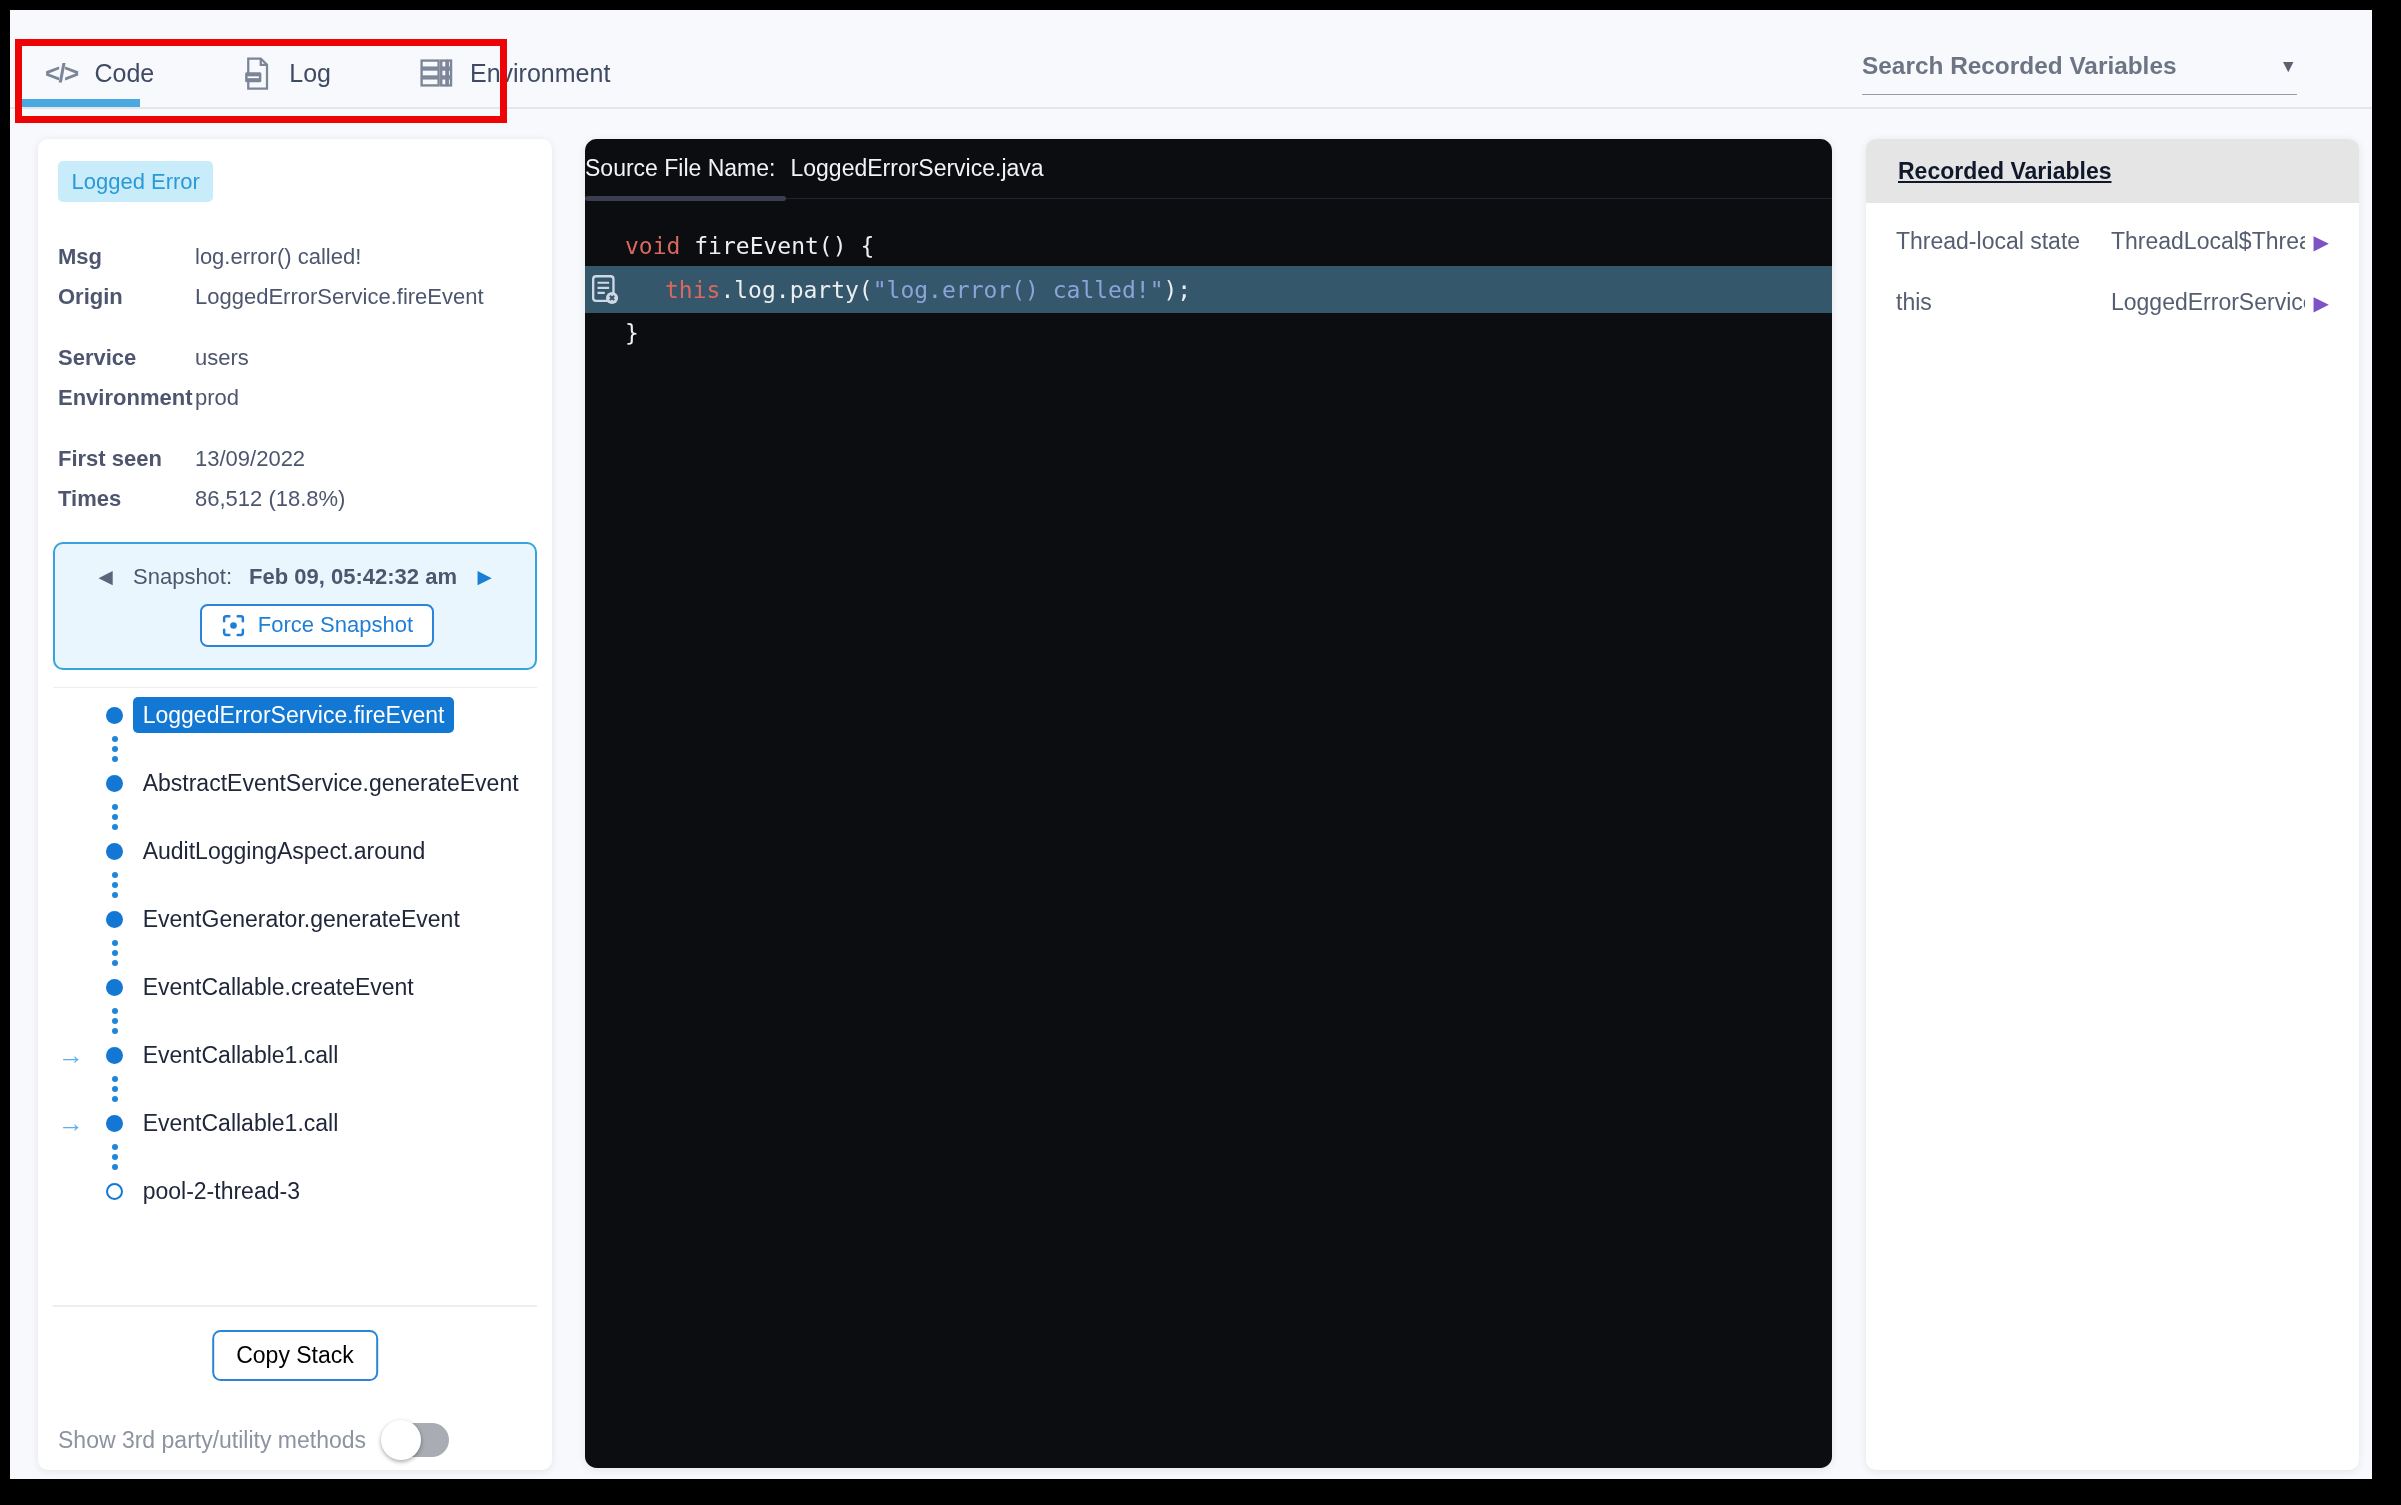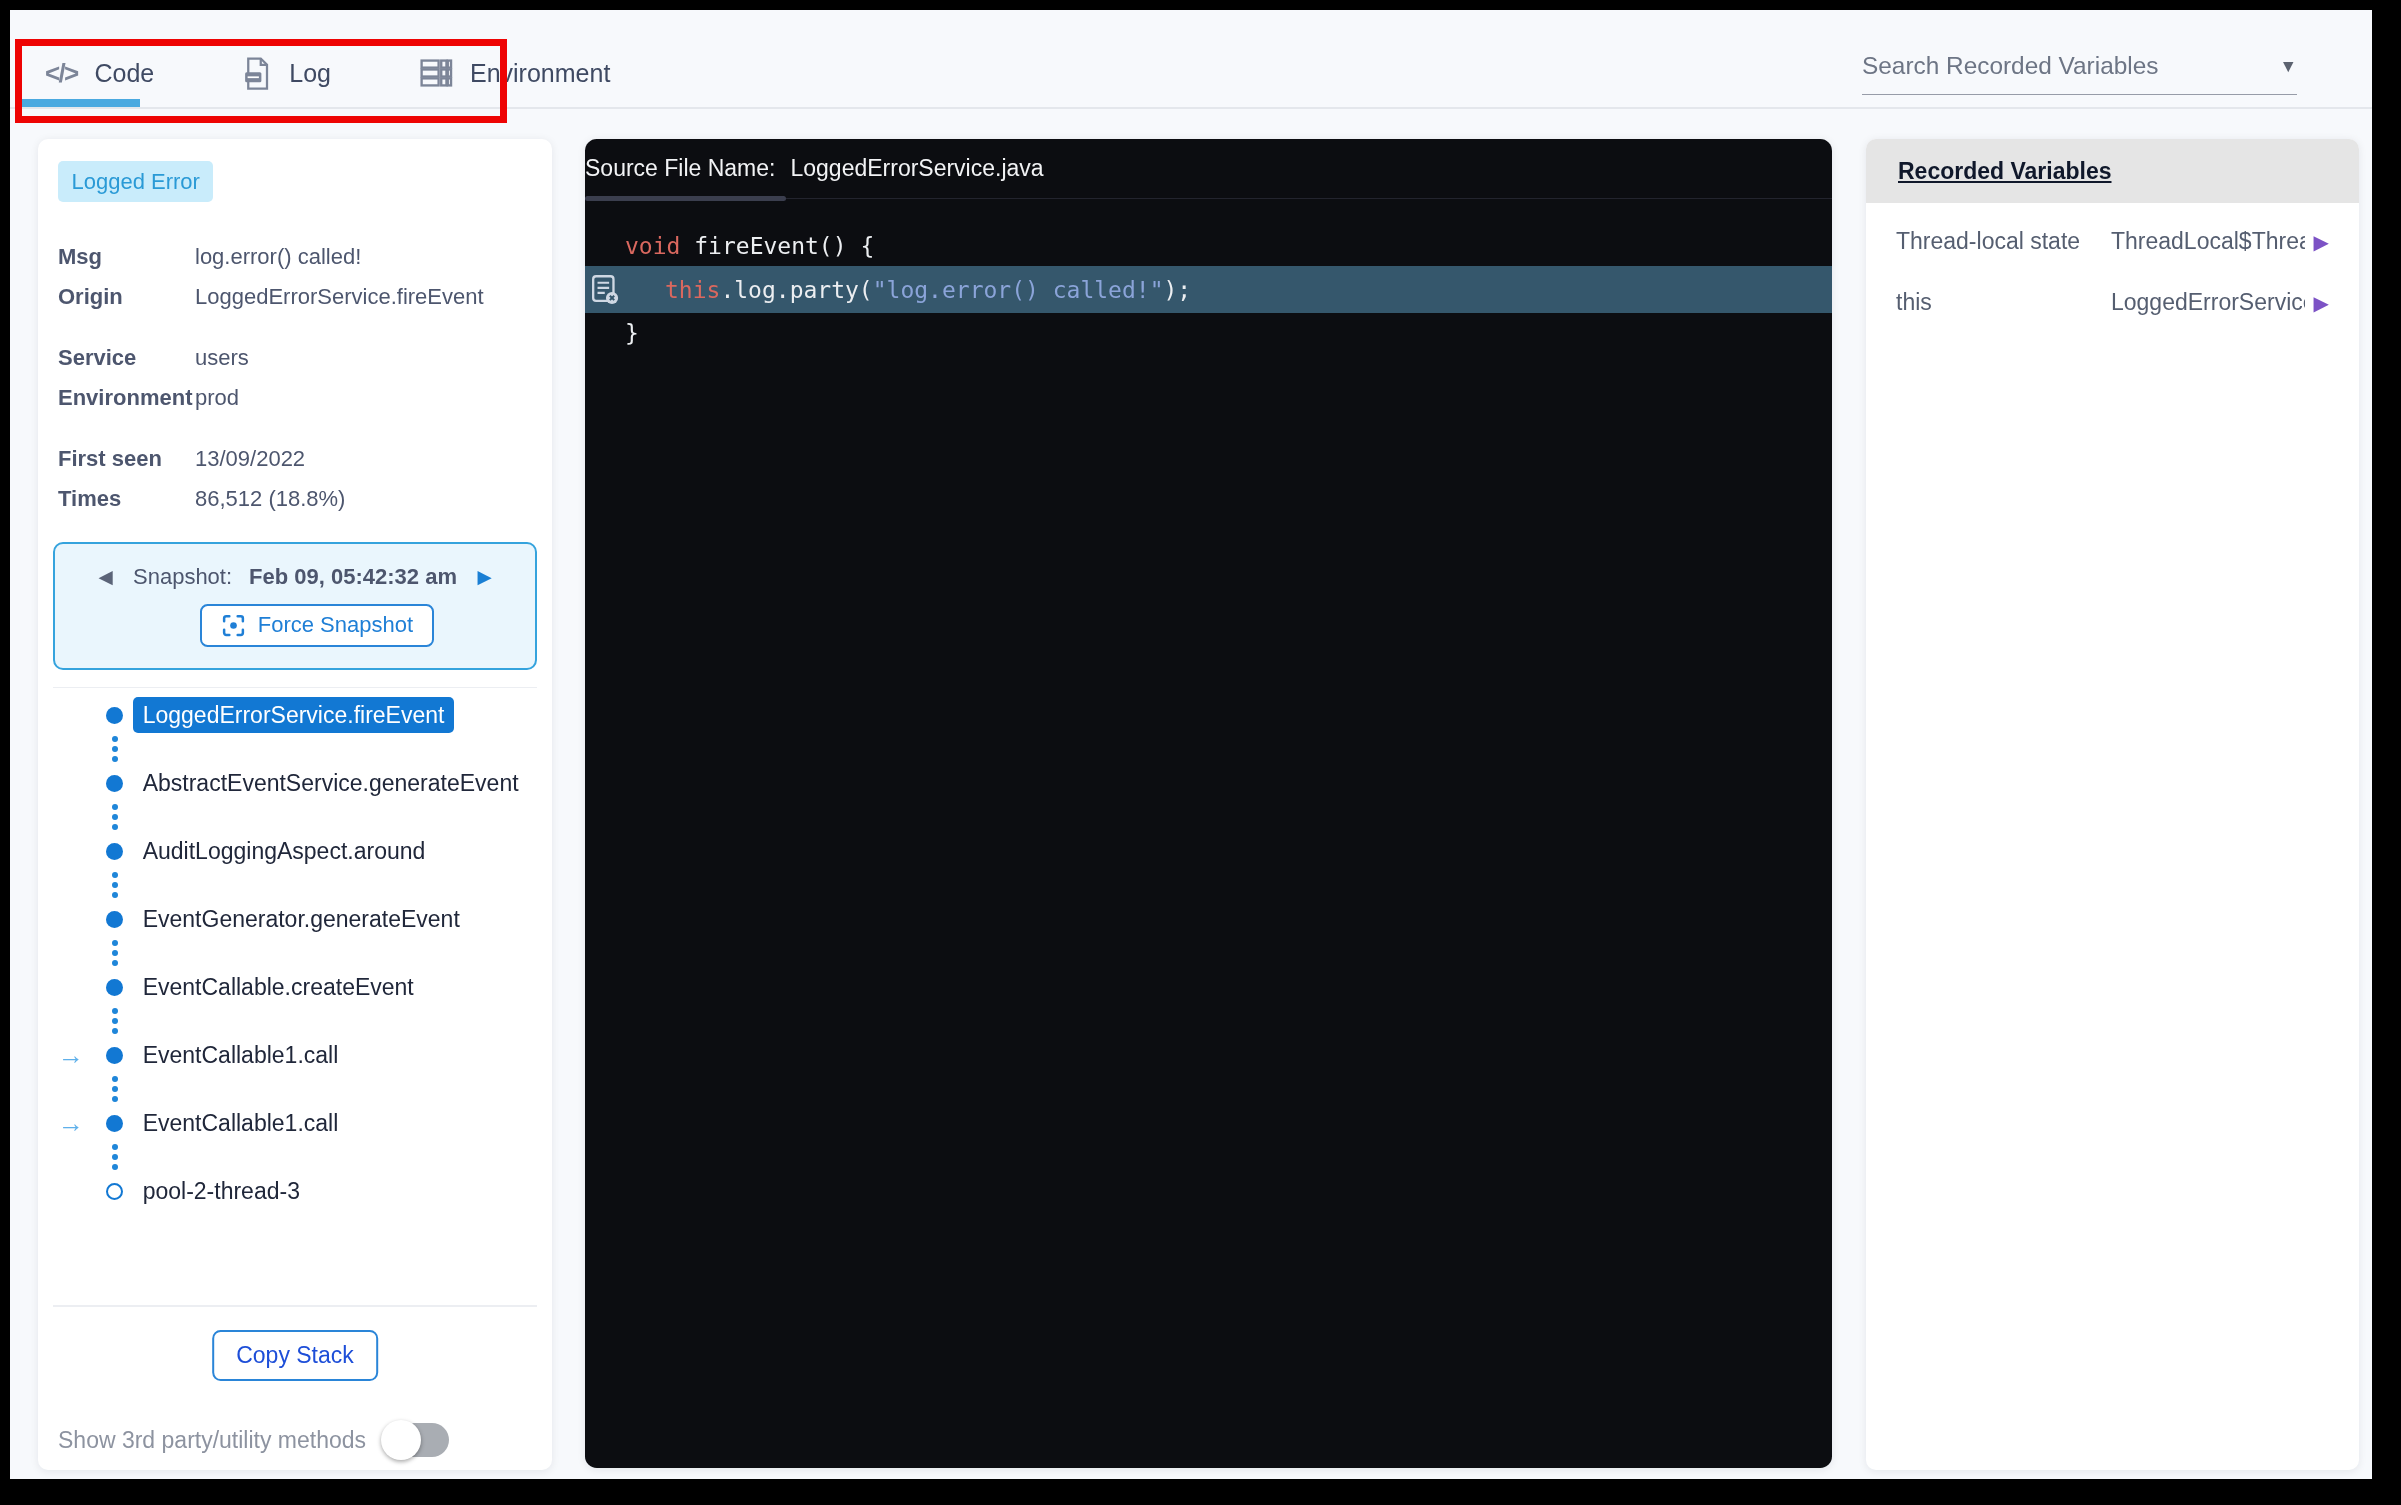--- a/index.html
+++ b/index.html
@@ -14,21 +14,21 @@
   .tabbar-divider { position:absolute; left:0; top:97px; width:100%; height:1.7px; background:#e4e7ec; }
   .annotation { position:absolute; left:5px; top:29px; width:492px; height:84px; border:7.6px solid #ee0404; z-index:30; pointer-events:none; }
   .tabs { position:absolute; left:35px; top:37px; height:52px; display:flex; align-items:center; gap:88px; z-index:2; }
   .tab { display:flex; align-items:center; gap:17px; font-size:25px; color:#3f4a63; cursor:pointer; }
   .tab .ticon { color:#7c8598; display:flex; align-items:center; }
   .code-glyph { font-size:26px; font-weight:bold; letter-spacing:-1.7px; color:#7c8598; }
   .active-underline { position:absolute; left:6.7px; top:89px; width:123px; height:7.6px; background:#4aa9e0; z-index:3; }
 
   .search { position:absolute; left:1852px; top:42px; width:435px; padding-bottom:13.5px;
     border-bottom:1.7px solid #979ca8; display:flex; justify-content:space-between; align-items:center;
-    font-size:24.4px; color:#6d7585; cursor:pointer; }
+    font-size:24.4px; color:#6d7585; cursor:pointer;font-weight:bold; }
   .search .caret { font-size:17.7px; color:#5c6370; }
 
   
   .panel { position:absolute; background:#fff; border-radius:10px; box-shadow:0 1.7px 8.4px rgba(16,24,40,.08); }
   .left-panel  { left:28px;  top:129px; width:514px;  height:1331px; }
   .code-panel  { left:575px; top:129px; width:1247px; height:1329px; background:#0c0d11; border-radius:11.8px; overflow:hidden; }
   .right-panel { left:1856px;top:129px; width:493px;  height:1331px; overflow:hidden; }
 
   
   .badge { position:absolute; left:20px; top:22px; background:#c9ecfb; color:#2a9ad6;
@@ -55,21 +55,21 @@
   .sdotc { width:34px; display:flex; justify-content:center; flex:none; }
   .sdot { width:17px; height:17px; border-radius:50%; background:#1278d3; }
   .sdot.hollow { background:#fff; border:2.5px solid #1278d3; }
   .slabel { font-size:23px; color:#20273a; padding:4.2px 10px; margin-left:1.7px; white-space:nowrap; border-radius:5px; }
   .srow.selected .slabel { background:#1278d3; color:#fff; }
   .sconn { height:34px; margin-left:52px; width:10px; display:flex; flex-direction:column; justify-content:space-evenly; align-items:center; }
   .sconn i { width:5.9px; height:5.9px; border-radius:50%; background:#1f86d9; }
 
   .divider2 { position:absolute; left:15px; top:1166px; width:484px; height:1.7px; background:#eceef2; }
   .copy-btn { position:absolute; left:50%; transform:translateX(-50%); top:1191px; background:#fff;
-    border:2.5px solid #2a85d8; color:#1d4ed8; border-radius:8.4px; font-size:23px; padding:10px 22px; cursor:pointer; white-space:nowrap; }
+    border:2.5px solid #2a85d8; color:#000000; border-radius:8.4px; font-size:23px; padding:10px 22px; cursor:pointer; white-space:nowrap; }
   .toggle-row { position:absolute; left:20px; top:1284px; display:flex; align-items:center; gap:18.5px; }
   .toggle-label { font-size:23px; color:#8d93a0; }
   .toggle { width:64px; height:34px; background:#a9adb3; border-radius:18.5px; position:relative; cursor:pointer; flex:none; }
   .toggle .knob { position:absolute; left:-3.4px; top:-3.4px; width:40px; height:40px; background:#fff;
     border-radius:50%; box-shadow:0 1.7px 4.2px rgba(0,0,0,.35); }
 
   
   .editor-header { height:60px; display:flex; align-items:center; gap:15px; 
     color:#f2f3f5; font-size:23px; border-bottom:1.7px solid #23242e; position:relative; }
   .header-underline { position:absolute; left:0; bottom:-3.4px; width:201px; height:5px; background:#3b3e4e; border-radius:2.5px; }

